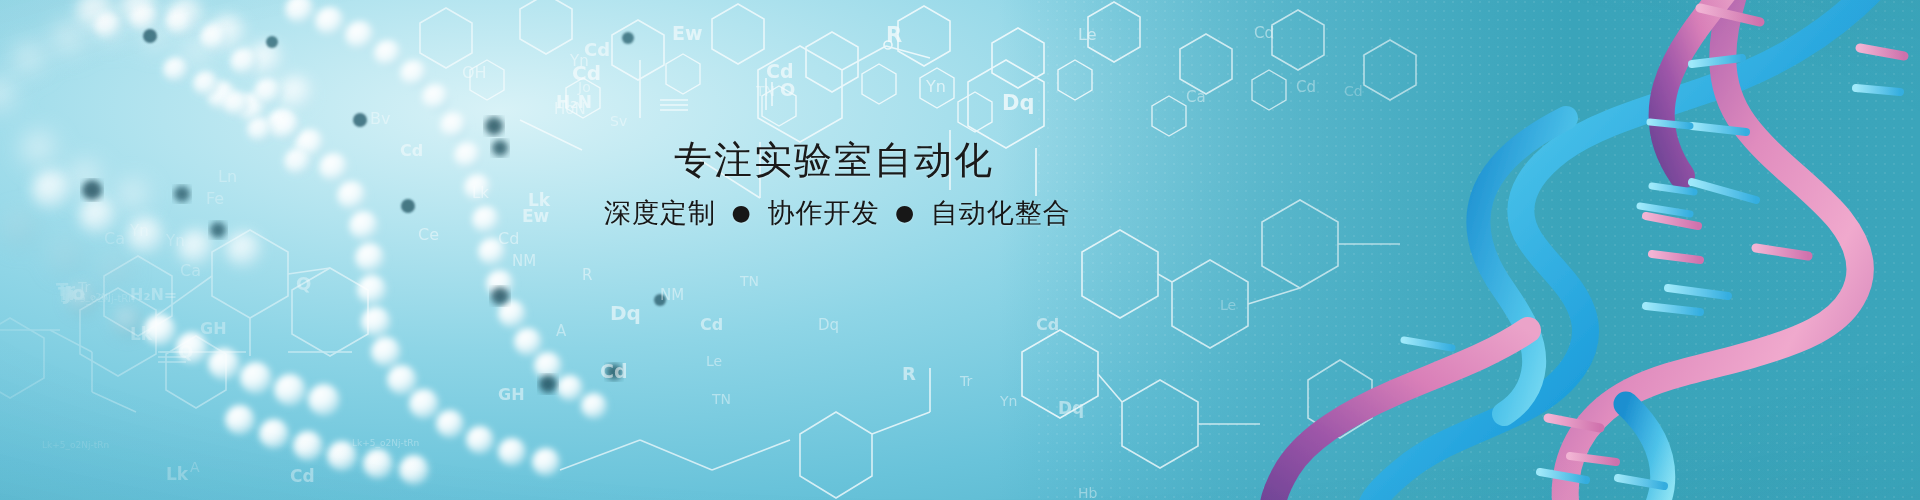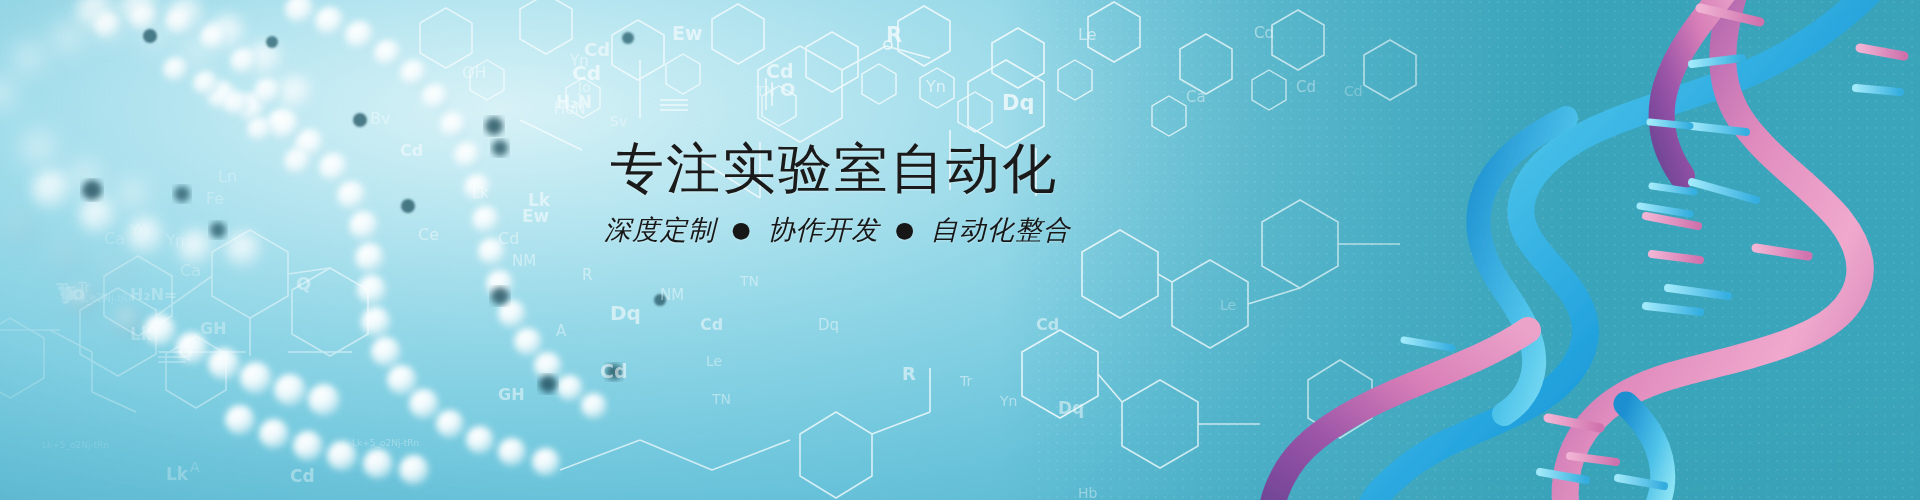--- a/index.html
+++ b/index.html
@@ -38,29 +38,28 @@
   .layer-chem{opacity:.85;}
   .layer-pearl{opacity:1;}
   .layer-helix{opacity:1;}
 
   
   .text-block{
     position:absolute;left:604px;top:140px;width:460px;
     text-align:center;z-index:40;
   }
   .headline{
-    font-size:54px;line-height:1.08;font-weight:400;color:#1a1a1a;
+    font-size:38px;line-height:1.08;font-weight:400;color:#1a1a1a;
     letter-spacing:2px;white-space:nowrap;
     text-shadow:0 1px 2px rgba(255,255,255,.35);
   }
   .subhead{
     margin-top:16px;font-size:27px;line-height:1.2;font-weight:400;color:#171717;
     letter-spacing:1px;white-space:nowrap;
     text-shadow:0 1px 2px rgba(255,255,255,.3);
-    font-style:italic;
   }
   .sep{font-size:22px;vertical-align:2px;padding:0 6px;}
   .chem-label{font-family:"DejaVu Sans","Liberation Sans",sans-serif;fill:#ffffff;}
 </style>
 </head>
 <body>
 
 <div id="banner">
 
   <div class="bg-base"></div>

